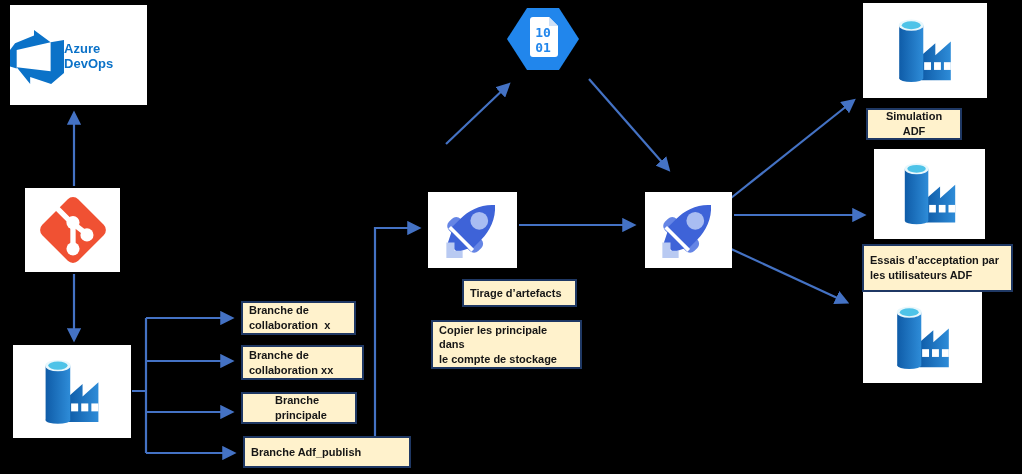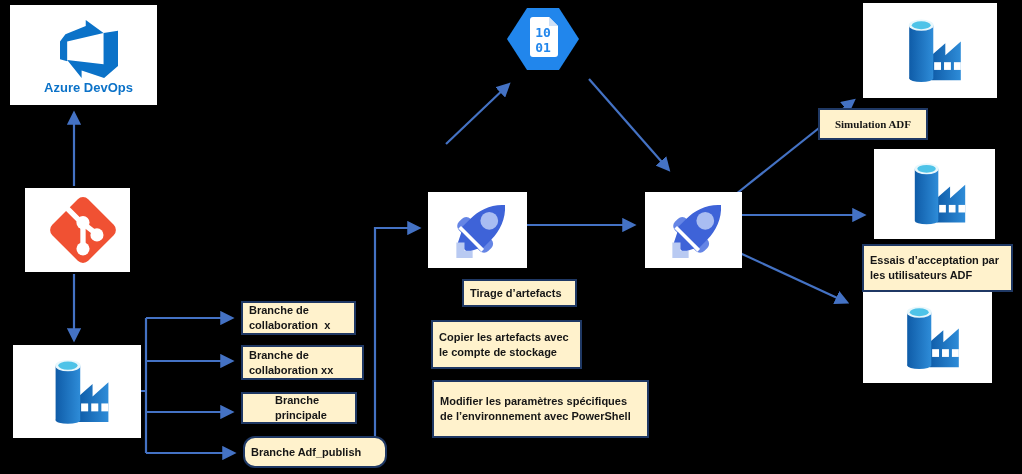--- a/index.html
+++ b/index.html
@@ -1,18 +1,18 @@
 <!DOCTYPE html>
 <html style="--background: #000000; --arrow: #4472C4; --box-fill: #FFF2CC; --box-border: #1F3864; --devops-blue: #0B72C8; --git-orange: #F05133; --factory-dark: #0F5CA8; --factory-light: #2E8CD8; --cylinder-top: #4EC3E8; --cylinder-rim: #E8F7FC; --rocket-body: #3E63D8; --rocket-wing: #6585E5; --rocket-window: #A9BDF2; --rocket-bracket: #B9CAF2; --hex-blue: #2186EC;"><head>
 <meta charset="utf-8">
 <style>
   html,body{margin:0;padding:0;background:#000;}
   #canvas{position:relative;width:1022px;height:474px;background:var(--background,#000);overflow:hidden;
           font-family:"Liberation Sans",sans-serif;}
-  .card{position:absolute;background:#fff;display:flex;align-items:center;justify-content:center;flex-direction:column;padding-left:10px;}
+  .card{position:absolute;background:#fff;display:flex;align-items:center;justify-content:center;flex-direction:row;}
   .lbl{position:absolute;background:var(--box-fill,#FFF2CC);border:2px solid var(--box-border,#1F3864);
        font:bold 11px/1.32 "Liberation Sans",sans-serif;color:#161616;display:flex;align-items:center;
        white-space:pre-wrap;padding:2px 6px;box-sizing:border-box;}
   .lbl.center{justify-content:center;text-align:center;}
   .caption{font:bold 13px "Liberation Sans",sans-serif;color:var(--devops-blue,#0B72C8);margin-top:2px;}
   svg{display:block;}
   #connectors{position:absolute;left:0;top:0;}
   .hexdigits{font:bold 13px "DejaVu Sans Mono",monospace;}
 </style>
 </head>
@@ -124,34 +124,32 @@
     <svg width="74" height="74">
         <use href="#sym-rocket"></use>
       </svg>
   </div>
 
   <div class="lbl" style="left:241px;top:301px;width:115px;height:34px;">Branche de
 collaboration  x</div>
   <div class="lbl" style="left:241px;top:345px;width:123px;height:35px;">Branche de
 collaboration xx</div>
   <div class="lbl" style="left:241px;top:392px;width:116px;height:32px;padding-left:32px;">Branche principale</div>
-  <div class="lbl" style="left:243px;top:436px;width:144px;height:32px;border-radius:12px;">Branche Adf_publish</div>
+  <div class="lbl" style="left:243px;top:436px;width:168px;height:32px;">Branche Adf_publish</div>
 
   <div class="lbl" style="left:430px;top:279px;width:115px;height:28px;margin-left:32px;">Tirage d’artefacts</div>
-  <div class="lbl" style="left:431px;top:320px;width:151px;height:49px;">Copier les artefacts avec
+  <div class="lbl" style="left:431px;top:320px;width:151px;height:49px;">Copier les principale dans
 le compte de stockage</div>
-  <div class="lbl" style="left:432px;top:380px;width:217px;height:58px;">Modifier les paramètres spécifiques
-de l’environnement avec PowerShell</div>
 
   <div class="card" style="left:863px;top:3px;width:124px;height:95px;">
     <svg width="88" height="86">
         <use href="#sym-factory"></use>
       </svg>
   </div>
-  <div class="lbl center" style="left:818px;top:108px;width:110px;height:32px;font-family:Liberation Serif, serif;">Simulation ADF</div>
+  <div class="lbl center" style="left:866px;top:108px;width:96px;height:32px;">Simulation ADF</div>
 
   <div class="card" style="left:874px;top:149px;width:111px;height:90px;">
     <svg width="86" height="84">
         <use href="#sym-factory"></use>
       </svg>
   </div>
   <div class="lbl" style="left:862px;top:244px;width:151px;height:48px;">Essais d’acceptation par
 les utilisateurs ADF</div>
 
   <div class="card" style="left:863px;top:292px;width:119px;height:91px;">

